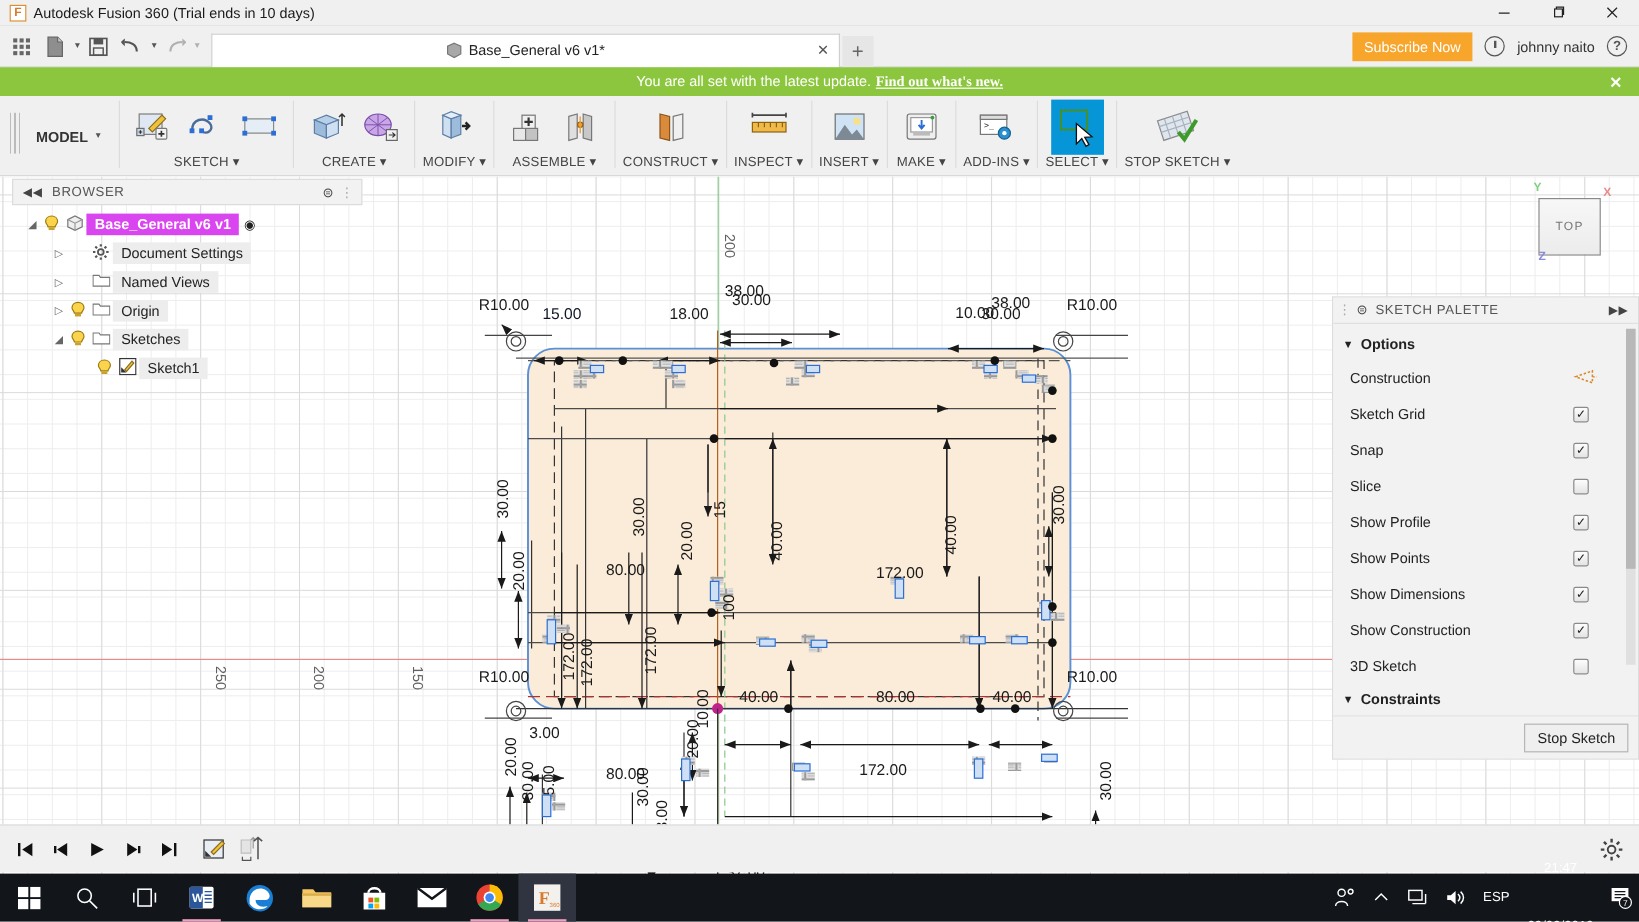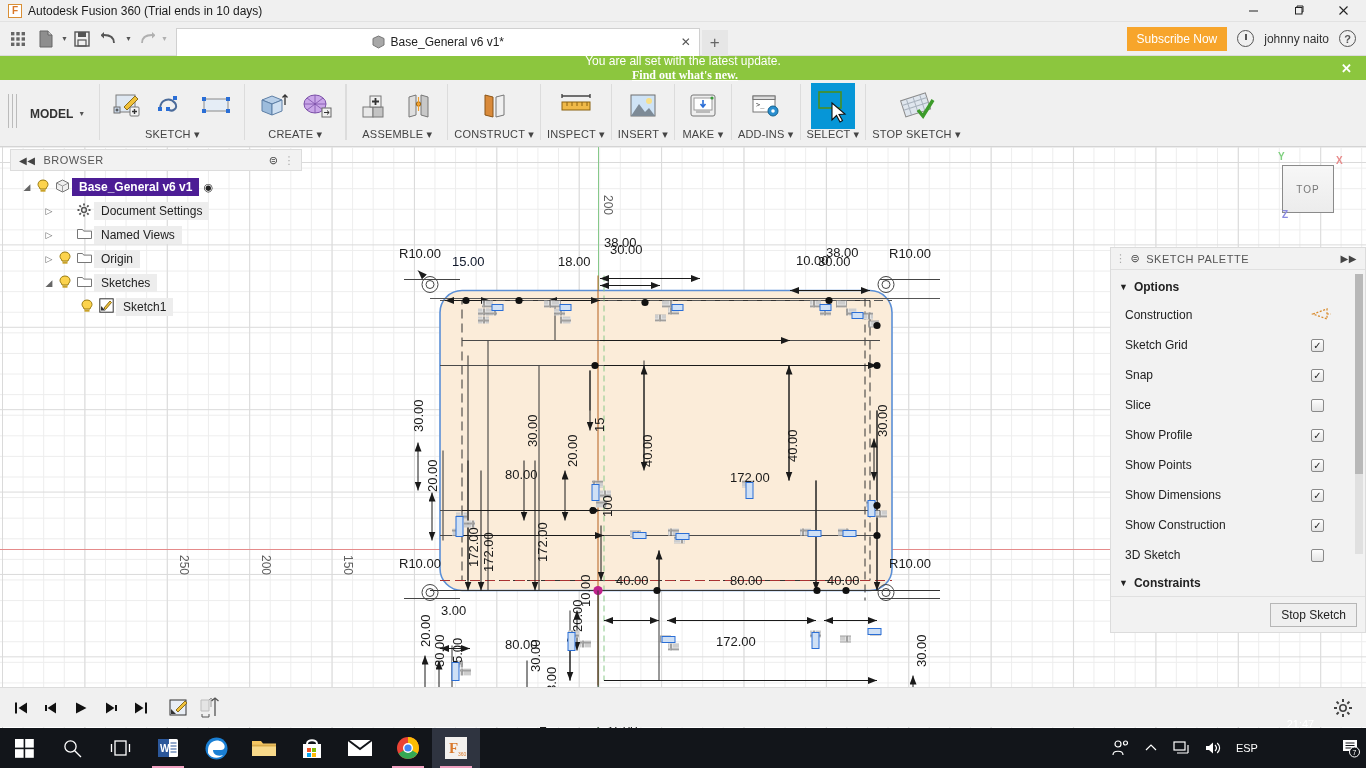--- a/index.html
+++ b/index.html
@@ -49,21 +49,21 @@
   }
   #acct { display:flex;align-items:center;gap:10px;margin-left:10px;margin-right:10px; }
   #acct .username{font-size:12px;color:#333;}
   .circ-icon{width:17px;height:17px;border-radius:50%;border:1.6px solid #555;position:relative;}
   .circ-icon.clock::after{content:"";position:absolute;left:7px;top:2.5px;width:1.5px;height:6px;background:#555;}
   .circ-icon.help{display:flex;align-items:center;justify-content:center;font-size:11px;font-weight:bold;color:#555;}
 
   
   #banner{
     height:24px;background:#8cc63e;display:flex;align-items:center;justify-content:center;
-    color:#fff;font-size:12px;position:relative;flex-direction:column;
+    color:#fff;font-size:12px;position:relative;
   }
   #banner a{color:#fff;text-decoration:underline;font-weight:bold;margin-left:4px;font-family:Liberation Serif, serif;}
   #banner .bclose{position:absolute;right:14px;font-weight:bold;font-size:13px;cursor:pointer;}
 
   
   #ribbon{height:67px;background:#f0f0f0;display:flex;align-items:flex-start;border-bottom:1px solid #d4d4d4;}
   .grip{width:10px;height:34px;margin:14px 6px 0 8px;
         background:repeating-linear-gradient(90deg,#bbb 0 1px,transparent 1px 4px);}
   #model-sel{display:flex;align-items:center;height:67px;padding:0 14px 0 6px;font-size:12px;font-weight:bold;color:#333;}
   .rsep{width:1px;height:56px;background:#dcdcdc;margin-top:4px;}
@@ -99,21 +99,21 @@
     font-size:11px;color:#555;letter-spacing:.5px;}
   #browser-head .collapse{margin:0 8px 0 8px;color:#444;font-size:10px;}
   #browser-head .dot{margin-left:auto;margin-right:5px;font-size:11px;color:#444;}
   #browser-head .bar{margin-right:6px;color:#aaa;}
   .tree{padding-top:4px;}
   .trow{display:flex;align-items:center;height:24px;font-size:12px;color:#222;}
   .trow .tri{width:14px;text-align:center;font-size:9px;color:#666;}
   .trow .bulb{width:18px;text-align:center;font-size:12px;}
   .trow .ticon{width:20px;text-align:center;}
   .trow .tlabel{background:#ededed;padding:2px 7px;}
-  .trow.selected .tlabel{background:#4c1d95;color:#fff;font-weight:bold;}
+  .trow.selected .tlabel{background:#d946ef;color:#fff;font-weight:bold;}
   .trow .eye{margin-left:4px;font-size:11px;}
 
   
   #comments{position:absolute;left:10px;bottom:6px;width:292px;height:22px;background:#f2f2f2;
     border:1px solid #dcdcdc;display:flex;align-items:center;font-size:11px;color:#555;letter-spacing:.5px;}
   #comments .lbl{margin-left:30px;}
   #comments .dot{margin-left:auto;margin-right:5px;color:#444;}
   #comments .bar{margin-right:6px;color:#aaa;}
 
   
@@ -326,20 +326,33 @@
             <path d="M2 13 h22 M13 4 v18 M5 7 C10 11 16 15 21 19 M21 7 C16 11 10 15 5 19" stroke="#7b4fa8" fill="none" stroke-width=".8"></path>
             <rect x="20" y="17" width="9" height="9" fill="#f0f0f0" stroke="#666"></rect>
             <path d="M22 21.5 h5 M25 19.5 l2.2 2 -2.2 2" stroke="#333" fill="none"></path>
           </svg>
       </div>
     </div>
     <div class="plabel"><span>CREATE</span> ▾</div>
   </div>
   <div class="rsep"></div>
 
+  <div class="rpanel">
+    <div class="icons">
+      <div class="ritem">
+        <svg width="30" height="30" viewBox="0 0 30 30">
+            <path d="M5 5 L12 8 V24 L5 21 Z" fill="#cfe0f2" stroke="#5d7fa6"></path>
+            <path d="M12 8 L20 5 V21 L12 24 Z" fill="#9dbcdc" stroke="#5d7fa6"></path>
+            <path d="M5 5 L12 2 L20 5 L12 8 Z" fill="#e4eefa" stroke="#5d7fa6"></path>
+            <path d="M21 14 h6 M24 11 l3 3 -3 3" stroke="#222" stroke-width="2" fill="none"></path>
+          </svg>
+      </div>
+    </div>
+    <div class="plabel"><span>MODIFY</span> ▾</div>
+  </div>
   <div class="rsep"></div>
 
   <div class="rpanel">
     <div class="icons">
       <div class="ritem">
         <svg width="30" height="30" viewBox="0 0 30 30">
             <rect x="3" y="16" width="10" height="10" fill="#e8e8e8" stroke="#777"></rect>
             <rect x="13" y="16" width="10" height="10" fill="#c3c3c3" stroke="#777"></rect>
             <rect x="10" y="5" width="11" height="11" fill="#f0f0f0" stroke="#777"></rect>
             <path d="M15.5 7 v7 M12 10.5 h7" stroke="#333" stroke-width="1.8"></path>

